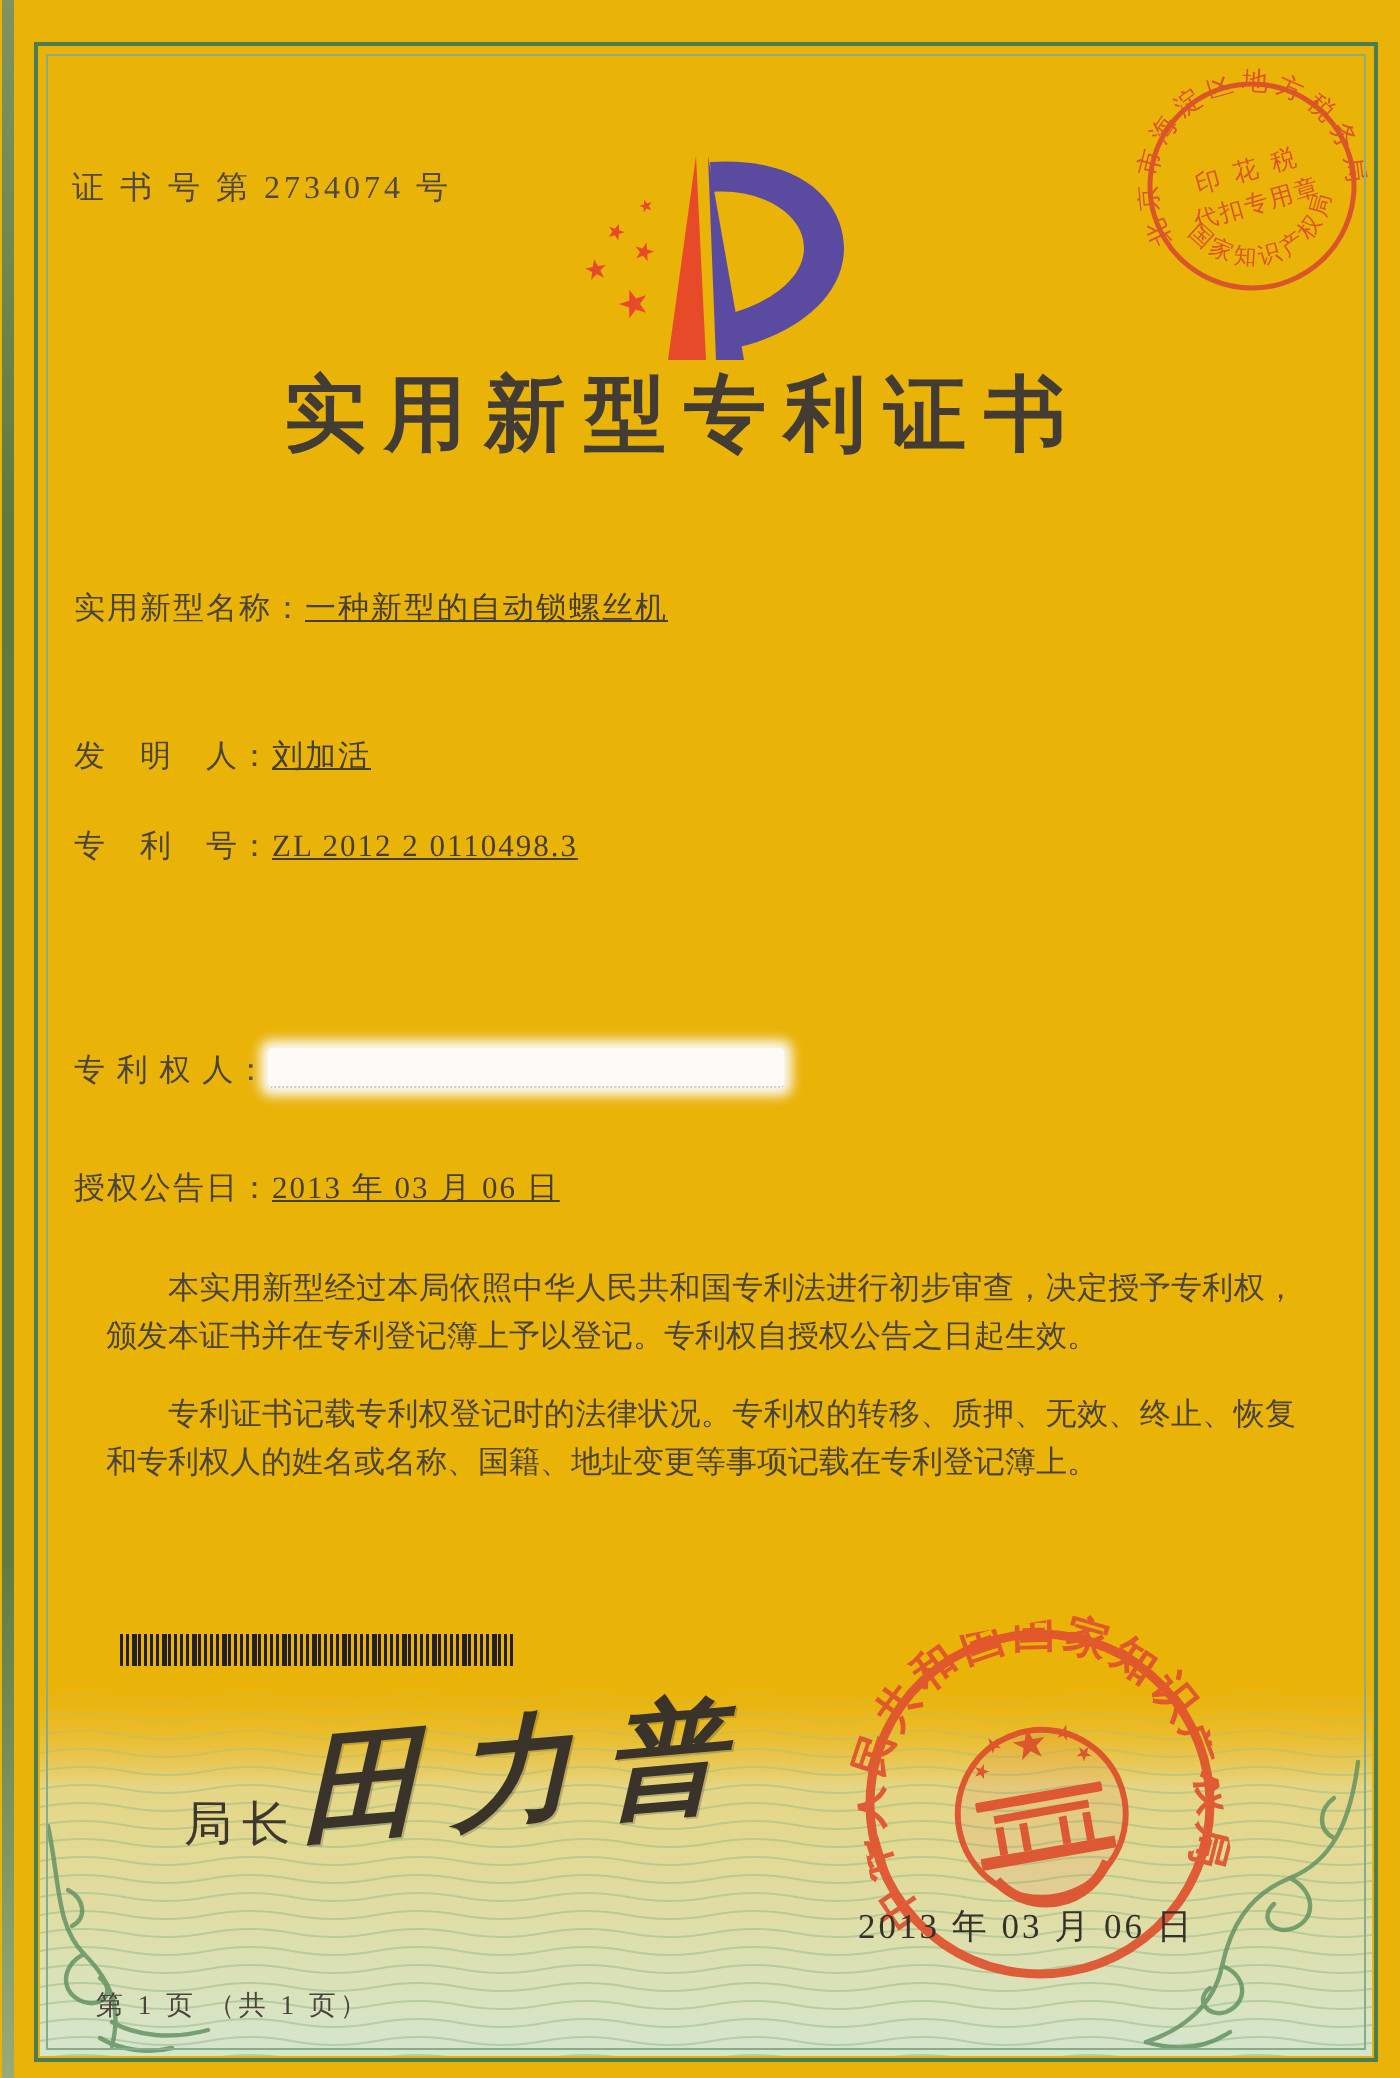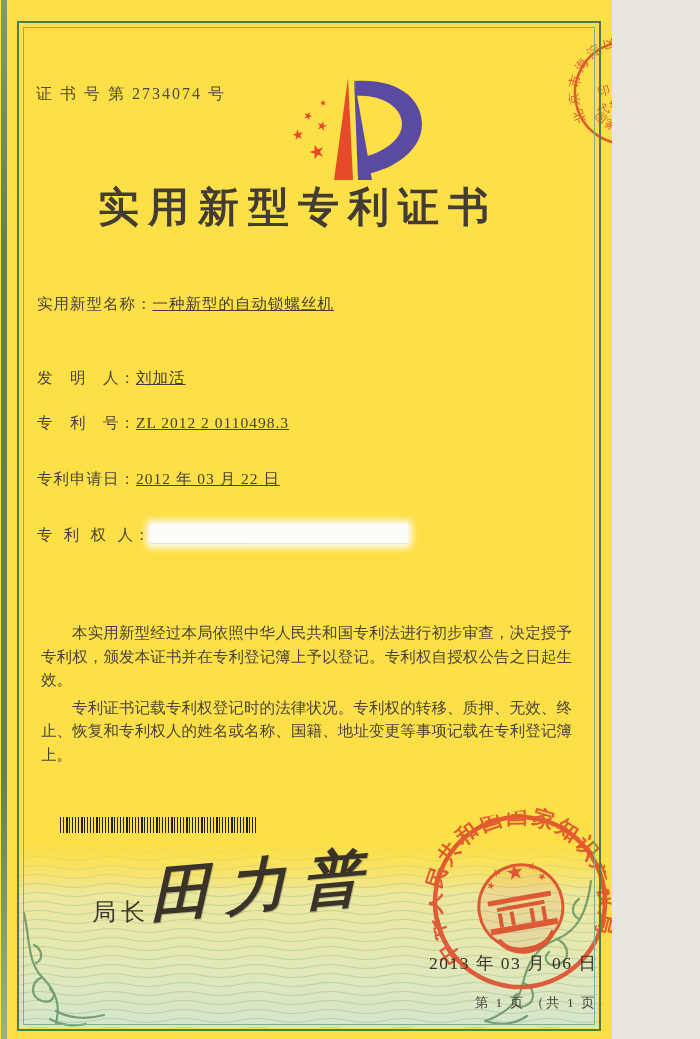--- a/index.html
+++ b/index.html
@@ -2,22 +2,22 @@
 <html><head>
 <meta charset="utf-8">
 <style>
   html,body{margin:0;padding:0;}
   body{
     width:700px;height:1039px;
     font-family:"Liberation Serif","DejaVu Serif",serif;
     background:#e8e6df;
   }
   .page{
-    position:relative;width:612px;height:1039px;overflow:hidden;
-    background:#fde047;
+    position:relative;width:700px;height:1039px;overflow:hidden;
+    background:#eab308;
   }
   .binding{
     position:absolute;left:1px;top:0;width:6px;height:100%;z-index:7;
     background:linear-gradient(180deg,#6d8d6f,#467049 25%,#47724d 75%,#8aa98c);
     opacity:.85;
   }
   .frame-outer{
     position:absolute;left:17px;top:21px;right:11px;bottom:8px;
     border:2.5px solid #4c7c51;pointer-events:none;z-index:6;
   }
@@ -42,34 +42,34 @@
     letter-spacing:9px;color:#423c34;
   }
   .tax-stamp{
     position:absolute;left:569px;top:36px;width:114px;height:114px;z-index:4;
     transform:rotate(-16deg);opacity:.88;
   }
   .row{
     position:absolute;left:37px;z-index:3;
     font-size:15.5px;color:#4b443b;letter-spacing:1px;white-space:nowrap;
   }
-  .row .label{color:#4b443b;font-family:Liberation Mono, monospace;}
+  .row .label{color:#4b443b;}
   .row .value{color:#443e35;text-decoration:underline;}
   .redacted{
     display:inline-block;width:258px;height:19px;vertical-align:-4px;
     background:#fcfbf8;border-radius:2px;
     box-shadow:0 0 6px 4px #faf9f5;
     border-bottom:1px dotted rgba(125,118,106,.35);
   }
   .paras{
     position:absolute;left:37px;right:36px;top:617px;z-index:3;
     font-size:15.5px;line-height:23.5px;color:#4b443b;
     text-align:justify;
   }
-  .paras p{margin:4px;text-indent:2em;}
+  .paras p{margin:16px;text-indent:2em;}
   .barcode{
     position:absolute;left:60px;top:817px;width:198px;height:16px;z-index:3;
     background:
       repeating-linear-gradient(90deg,#24211c 0 1.5px,transparent 1.5px 3px),
       repeating-linear-gradient(90deg,#24211c 0 1px,transparent 1px 7.5px);
   }
   .director{
     position:absolute;left:92px;top:896px;z-index:3;
     font-size:24px;letter-spacing:5px;color:#3e382e;
   }
@@ -83,21 +83,21 @@
   .big-seal{
     position:absolute;left:430px;top:812px;width:180px;height:180px;z-index:4;
     transform:rotate(-10deg);opacity:.92;
   }
   .seal-date{
     position:absolute;left:429px;top:951px;z-index:5;
     font-size:17.5px;letter-spacing:1.5px;color:#36312a;
   }
   .footer{
     position:absolute;left:0;right:0;top:994px;z-index:5;
-    text-align:right;font-size:13.5px;letter-spacing:2px;color:#4b443c;margin-left:48px;
+    text-align:left;font-size:13.5px;letter-spacing:2px;color:#4b443c;margin-left:48px;
   }
   svg text{font-family:"Liberation Serif","DejaVu Serif",serif;}
 </style>
 </head>
 <body>
 
 <div class="page">
 
   <div class="binding"></div>
 
@@ -190,25 +190,25 @@
 
   <div class="row" style="top:294px">
     <span class="label">实用新型名称：</span><span class="value">一种新型的自动锁螺丝机</span>
   </div>
   <div class="row" style="top:368px">
     <span class="label">发　明　人：</span><span class="value">刘加活</span>
   </div>
   <div class="row" style="top:413px">
     <span class="label">专　利　号：</span><span class="value">ZL 2012 2 0110498.3</span>
   </div>
-  <div class="row" style="top:469px">
-    <span class="label">专利申请日：</span><span class="value">2012 年 03 月 22 日</span>
-  </div>
   <div class="row" style="top:524px">
     <span class="label">专 利 权 人：</span><span class="redacted"></span>
+  </div>
+  <div class="row" style="top:584px">
+    <span class="label">授权公告日：</span><span class="value">2013 年 03 月 06 日</span>
   </div>
 
   <div class="paras">
     <p>本实用新型经过本局依照中华人民共和国专利法进行初步审查，决定授予专利权，颁发本证书并在专利登记簿上予以登记。专利权自授权公告之日起生效。</p>
     <p>专利证书记载专利权登记时的法律状况。专利权的转移、质押、无效、终止、恢复和专利权人的姓名或名称、国籍、地址变更等事项记载在专利登记簿上。</p>
   </div>
 
   <div class="barcode"></div>
 
   <div class="director">局长</div>

